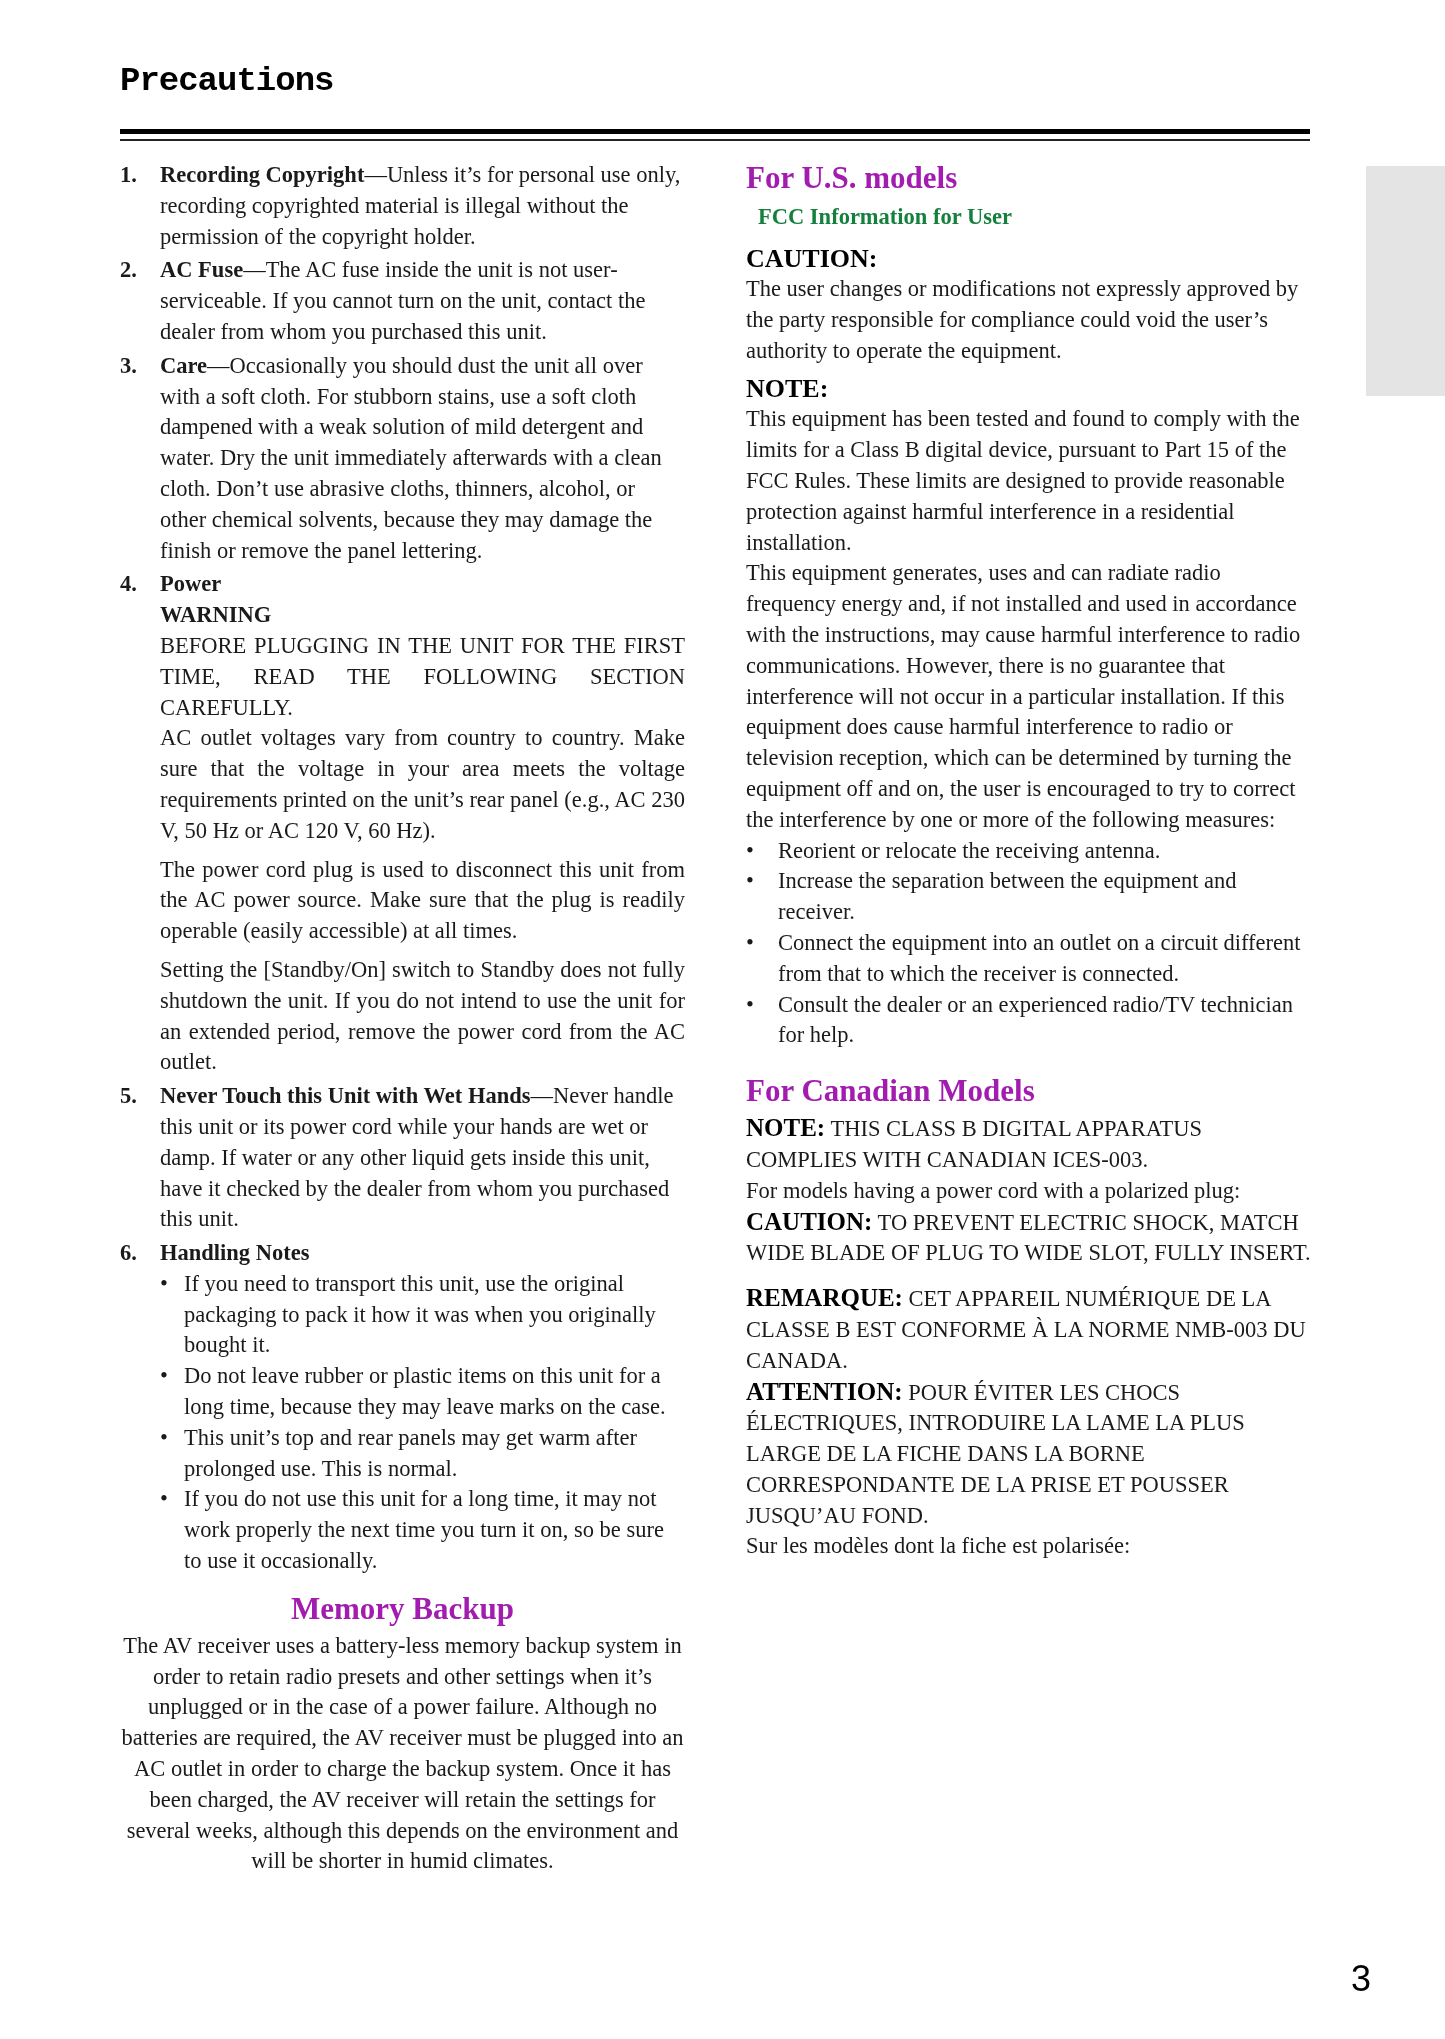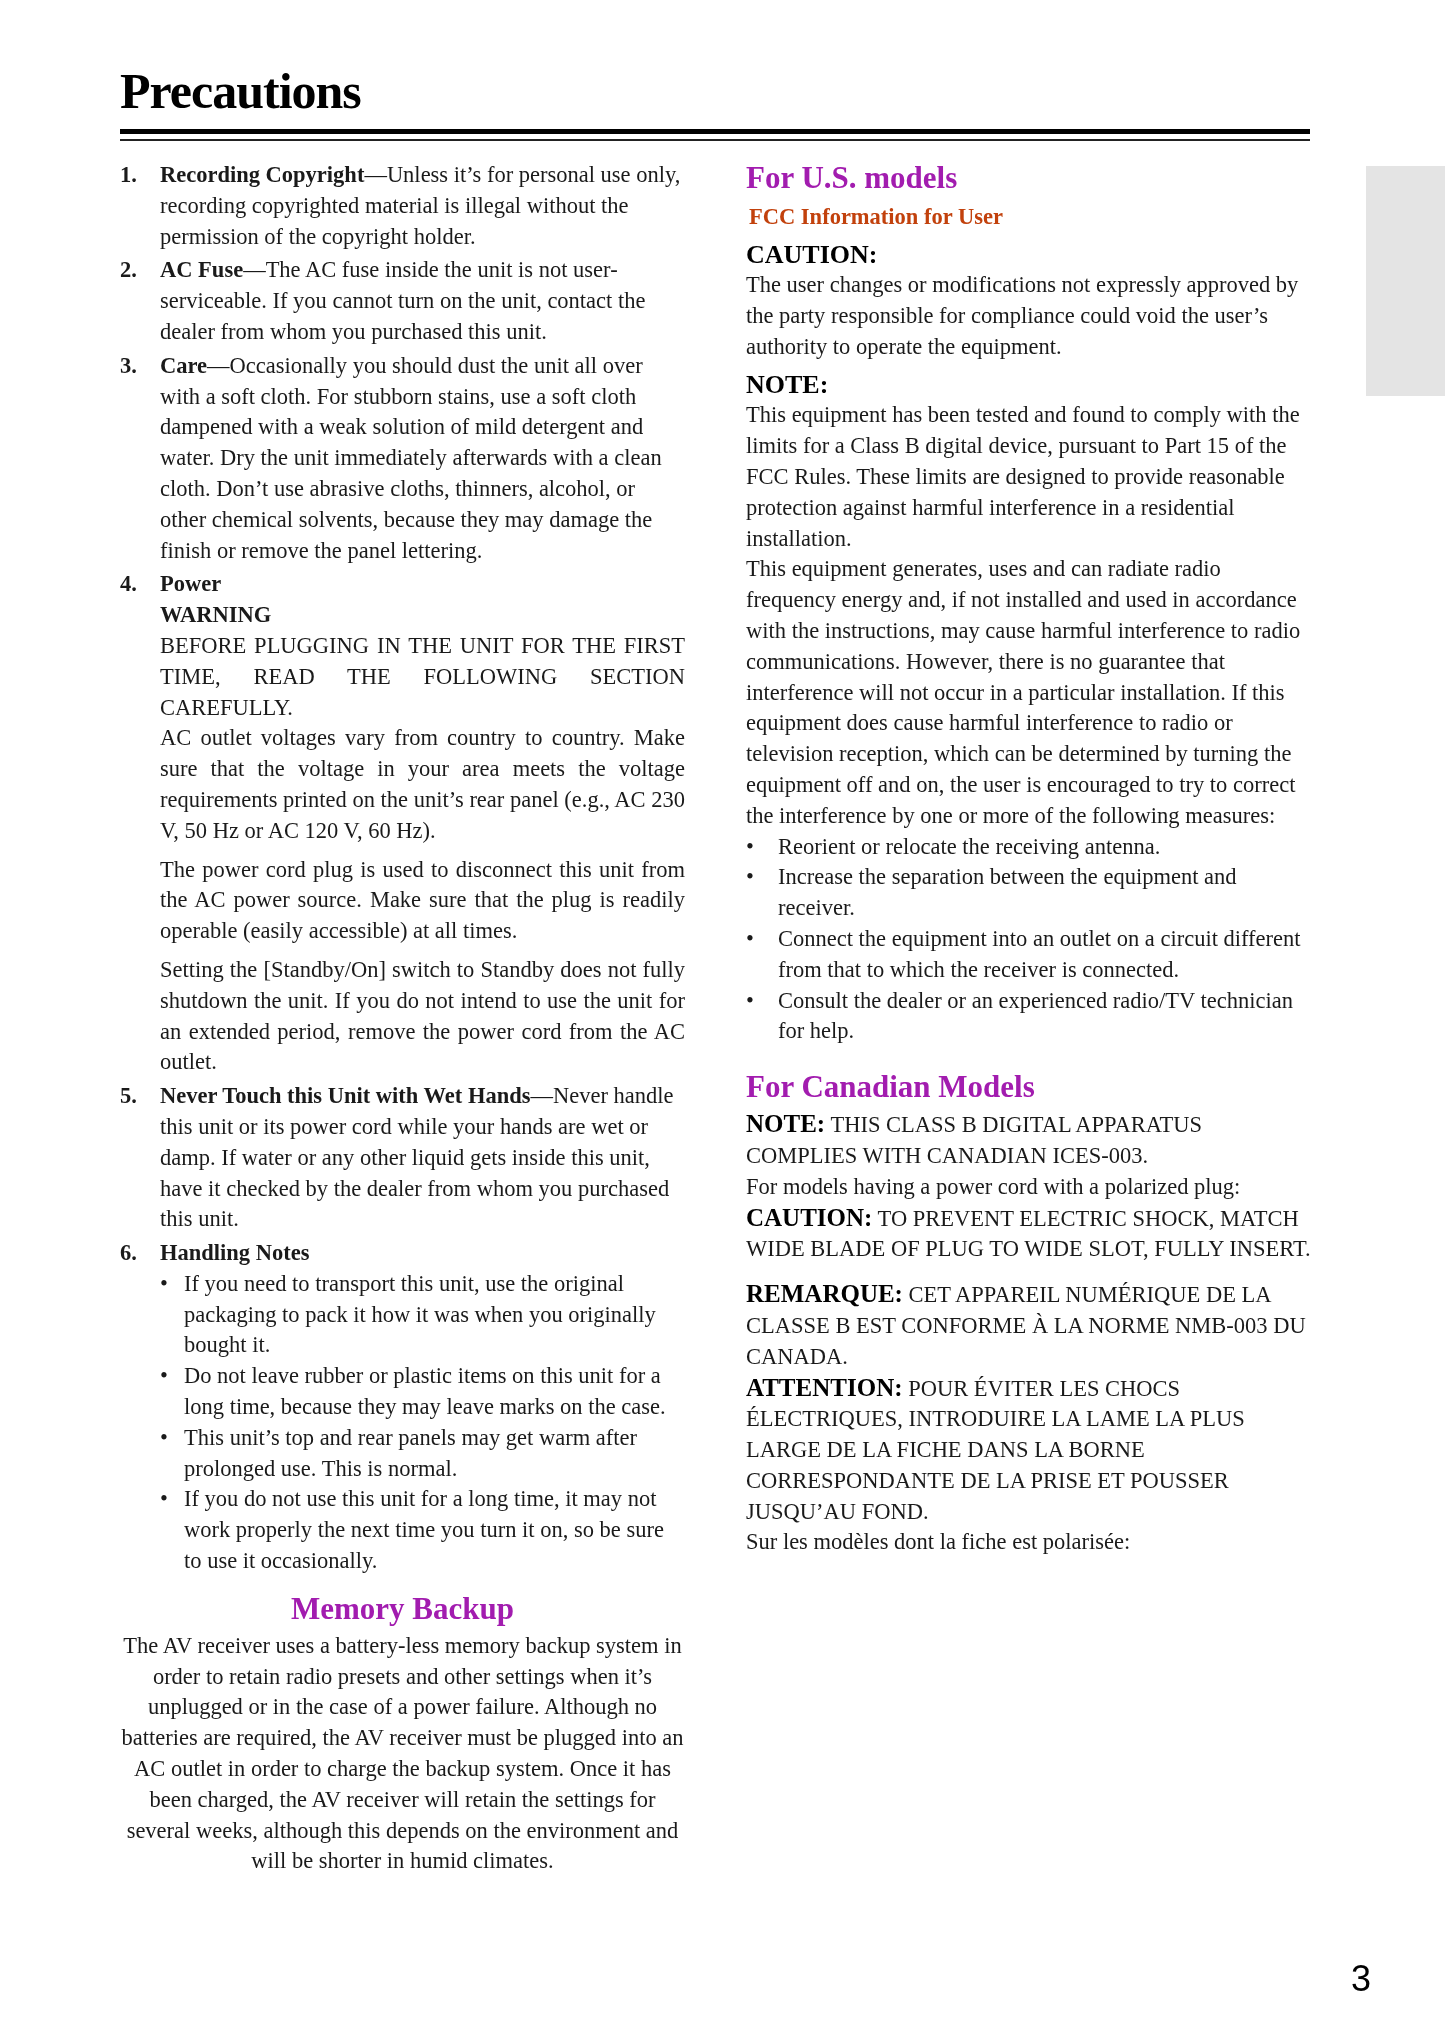--- a/index.html
+++ b/index.html
@@ -3,22 +3,22 @@
 <meta charset="utf-8">
 <style>
   html, body { margin: 0; padding: 0; background: #ffffff; }
   body {
     width: 1445px; height: 2039px; position: relative; overflow: hidden;
     font-family: "Liberation Serif", "DejaVu Serif", serif;
     color: #1a1a1a;
   }
   .title {
     position: absolute; left: 120px; top: 62px;
-    font-family: Liberation Serif, serif;
-    font-weight: bold; font-size: 50px; letter-spacing: -1px; margin: 0;
+    font-family: Liberation Mono, monospace;
+    font-weight: bold; font-size: 34px; letter-spacing: -1px; margin: 0;
     color: #000;
   }
   .rule-thick { position: absolute; left: 120px; width: 1190px; top: 129px; height: 5px; background: #000; }
   .rule-thin  { position: absolute; left: 120px; width: 1190px; top: 139px; height: 2px; background: #222; }
 
   .side-tab { position: absolute; left: 1366px; top: 166px; width: 79px; height: 230px; background: #e4e4e4; }
   .page-number {
     position: absolute; left: 1351px; top: 1958px;
     font-family: "Liberation Sans", "DejaVu Sans", sans-serif; font-size: 36px; color: #000;
   }
@@ -36,21 +36,21 @@
   .para-gap { margin-top: 8px; }
   .item-block { display: block; }
 
   
   .bullets { margin: 0; padding: 0; list-style: none; }
   .bullets li { position: relative; padding-left: 24px; margin-bottom: 0; }
   .bullets li .dot { position: absolute; left: 0; top: 0; }
   .bullets.wide li { padding-left: 32px; }
 
   .h2 { font-weight: bold; font-size: 31px; line-height: 36px; margin: 0; color: #a21caf; }
-  .h3 { font-weight: bold; font-size: 22.5px; line-height: 30px; margin: 3px; color: #c2410c; }
+  .h3 { font-weight: bold; font-size: 22.5px; line-height: 30px; margin: 12px; color: #15803d; }
   .h4 { font-weight: bold; font-size: 26px; line-height: 30px; margin: 0; color: #000; }
   .inline-bold { font-weight: bold; font-size: 25px; color: #000; }
   p { margin: 0; }
 </style>
 </head>
 <body>
 
 <h1 class="title">Precautions</h1>
 <div class="rule-thick"></div>
 <div class="rule-thin"></div>

